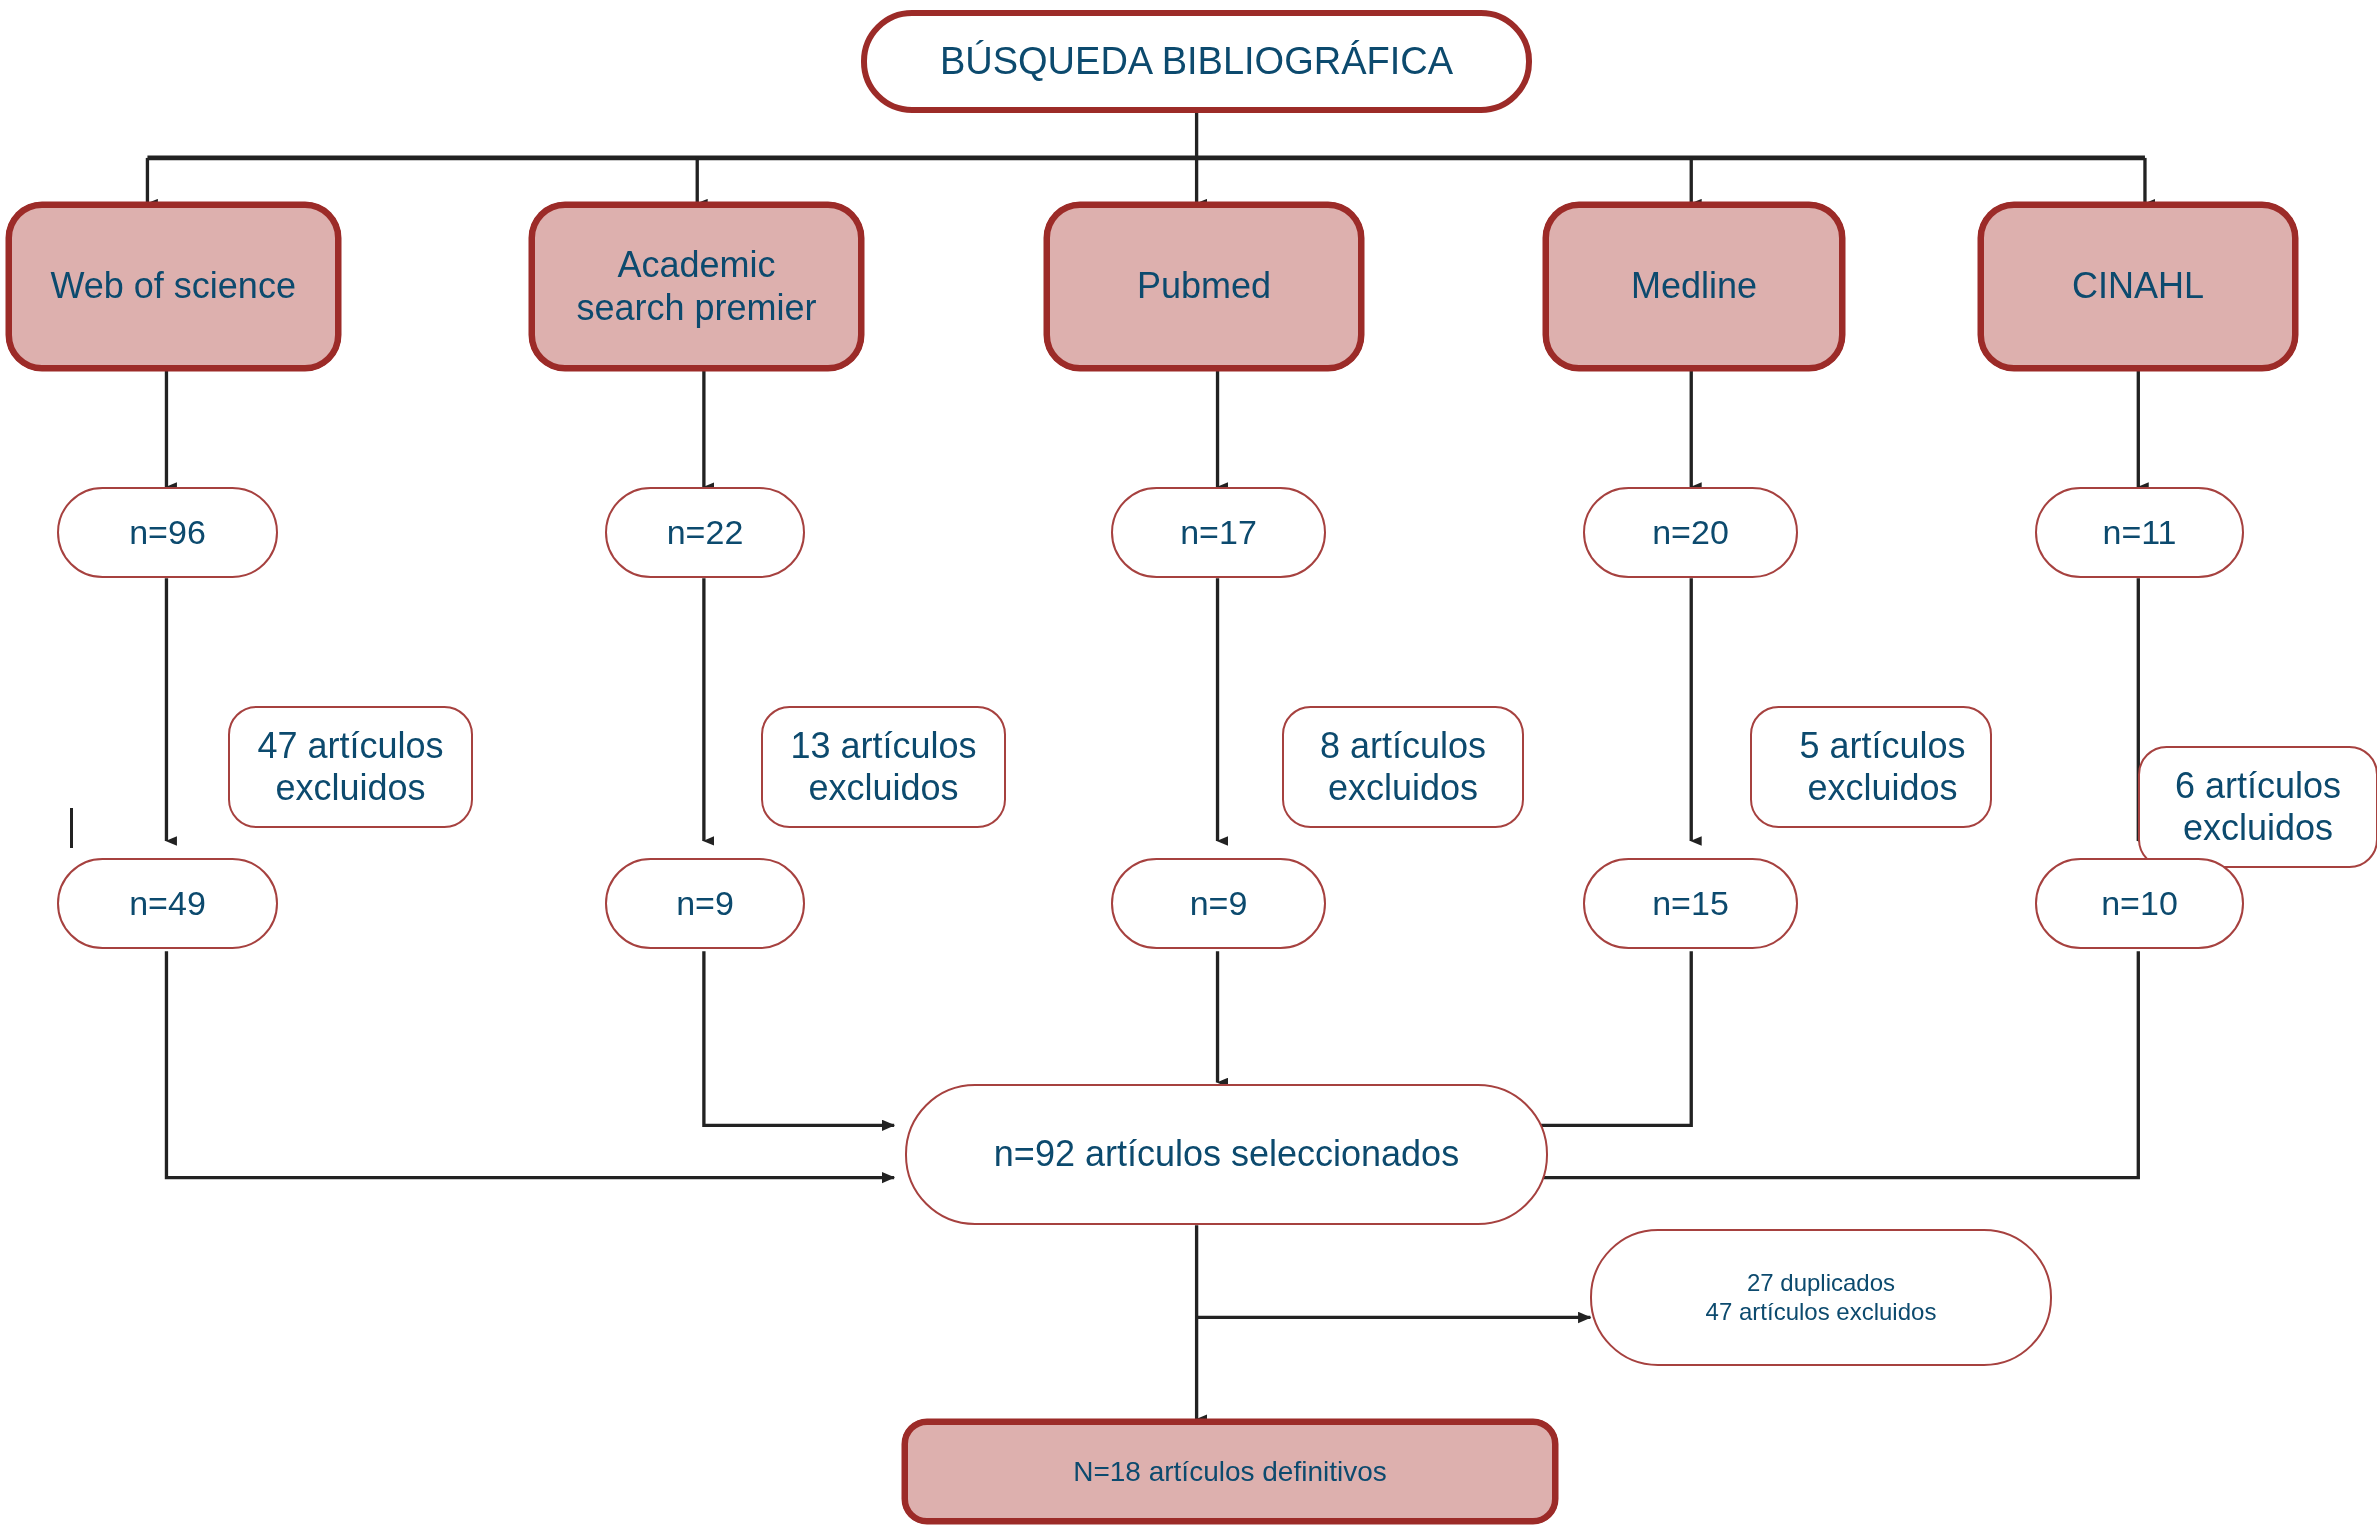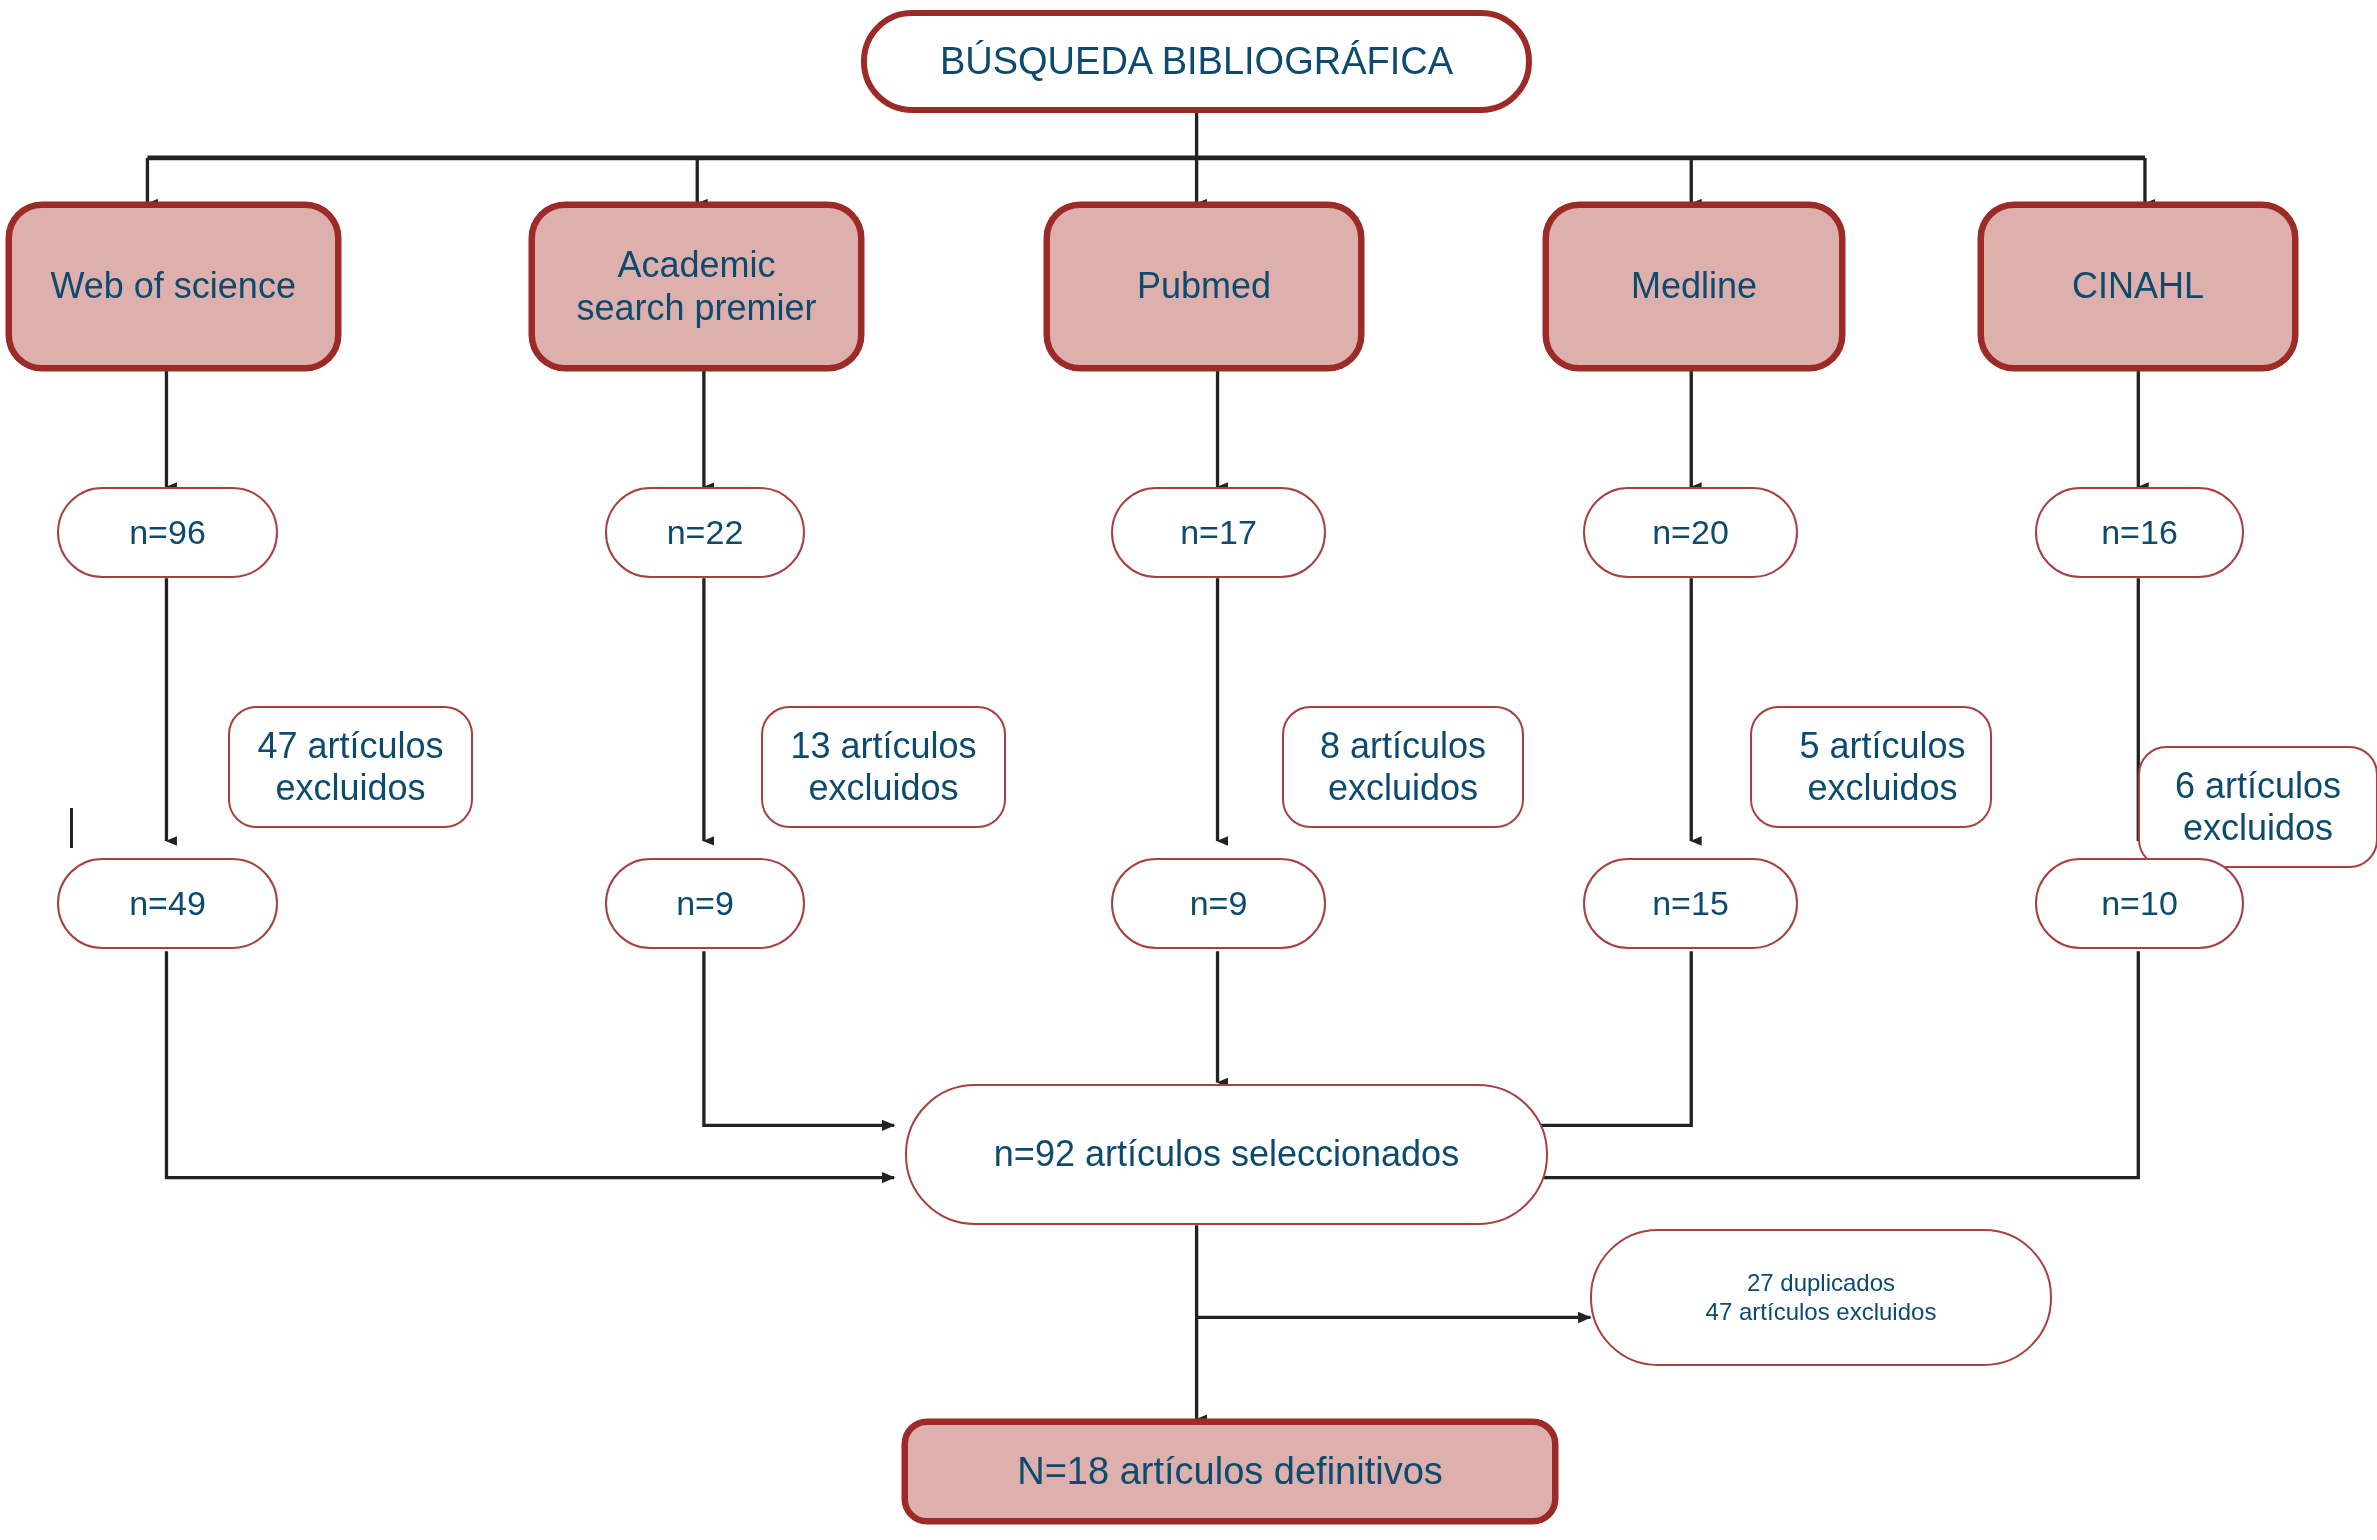--- a/index.html
+++ b/index.html
@@ -53,21 +53,21 @@
   .node.thin {
     background: #ffffff;
     border: 2.9px solid #a6413f;
   }
   .t-title   { font-size: 38px; }
   .t-db      { font-size: 36px; }
   .t-count   { font-size: 34px; }
   .t-excl    { font-size: 36px; }
   .t-sel     { font-size: 36px; }
   .t-dup     { font-size: 24px; }
-  .t-final   { font-size: 38px; }
+  .t-final   { font-size: 28px; }
 
   .tick-mark {
     position: absolute;
     background: #222222;
     width: 2.9px;
     z-index: 3;
   }
 </style>
 </head>
 <body>
@@ -149,21 +149,21 @@
   <div class="node thin t-count" style="left:605px; top:487px; width:200px; height:91px; border-radius:46px;">
     <span>n=22</span>
   </div>
   <div class="node thin t-count" style="left:1111px; top:487px; width:215px; height:91px; border-radius:46px;">
     <span>n=17</span>
   </div>
   <div class="node thin t-count" style="left:1583px; top:487px; width:215px; height:91px; border-radius:46px;">
     <span>n=20</span>
   </div>
   <div class="node thin t-count" style="left:2035px; top:487px; width:209px; height:91px; border-radius:46px;">
-    <span>n=16</span>
+    <span>n=11</span>
   </div>
 
   <div class="node thin t-excl" style="left:228px; top:706px; width:245px; height:122px; border-radius:28.5px;">
     <span>47 artículos
 excluidos</span>
   </div>
   <div class="node thin t-excl" style="left:761px; top:706px; width:245px; height:122px; border-radius:28.5px;">
     <span>13 artículos
 excluidos</span>
   </div>

